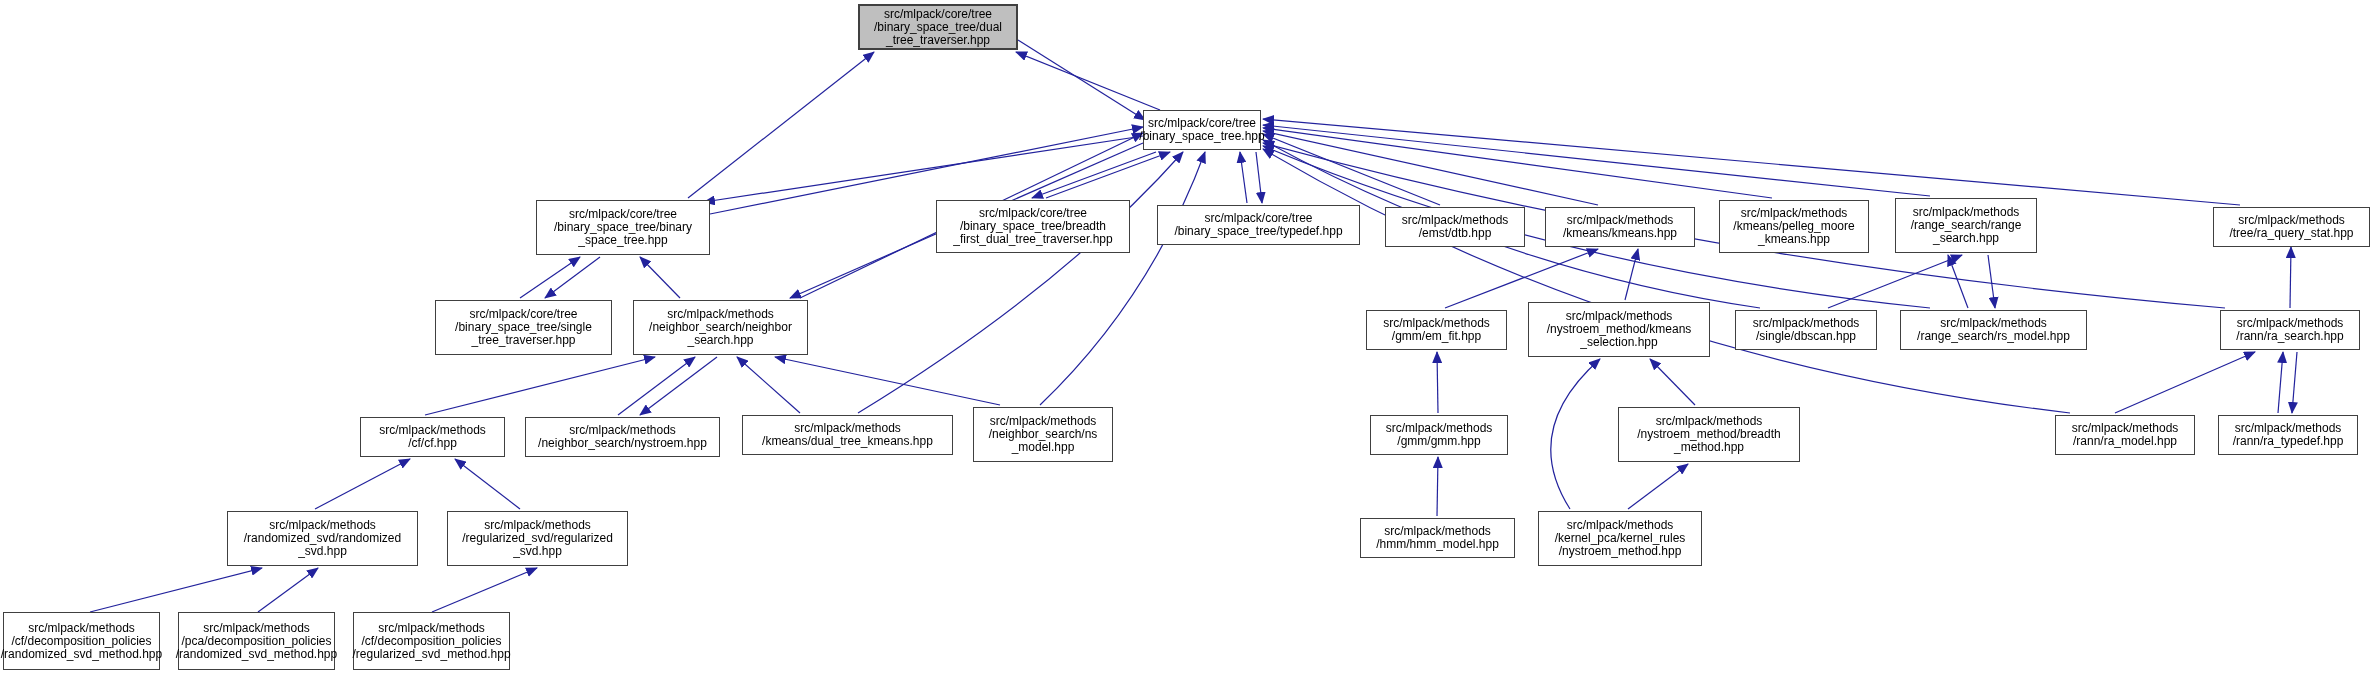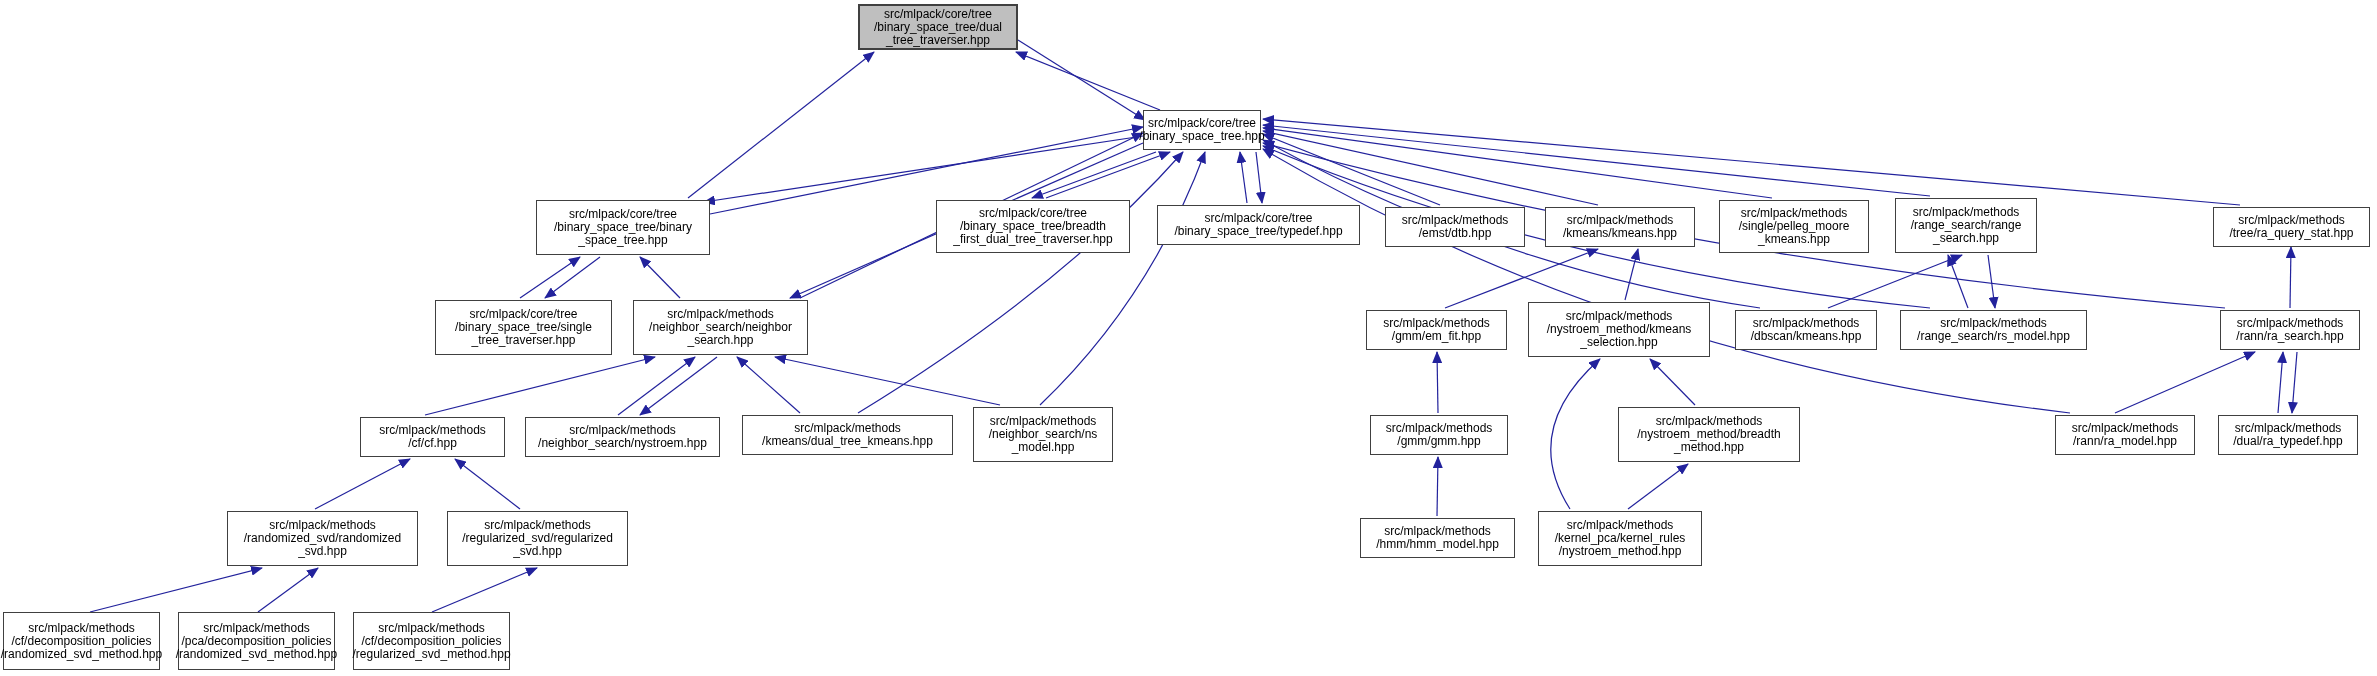--- a/index.html
+++ b/index.html
@@ -121,21 +121,21 @@
     <div class="node" style="left: 1385px; top: 207px; width: 140px; height: 40px;">
       <div class="line">src/mlpack/methods</div>
       <div class="line">/emst/dtb.hpp</div>
     </div>
     <div class="node" style="left: 1545px; top: 207px; width: 150px; height: 40px;">
       <div class="line">src/mlpack/methods</div>
       <div class="line">/kmeans/kmeans.hpp</div>
     </div>
     <div class="node" style="left: 1719px; top: 200px; width: 150px; height: 53px;">
       <div class="line">src/mlpack/methods</div>
-      <div class="line">/single/pelleg_moore</div>
+      <div class="line">/kmeans/pelleg_moore</div>
       <div class="line">_kmeans.hpp</div>
     </div>
     <div class="node" style="left: 1895px; top: 198px; width: 142px; height: 55px;">
       <div class="line">src/mlpack/methods</div>
       <div class="line">/range_search/range</div>
       <div class="line">_search.hpp</div>
     </div>
     <div class="node" style="left: 2213px; top: 207px; width: 157px; height: 40px;">
       <div class="line">src/mlpack/methods</div>
       <div class="line">/tree/ra_query_stat.hpp</div>
@@ -154,21 +154,21 @@
       <div class="line">src/mlpack/methods</div>
       <div class="line">/gmm/em_fit.hpp</div>
     </div>
     <div class="node" style="left: 1528px; top: 302px; width: 182px; height: 55px;">
       <div class="line">src/mlpack/methods</div>
       <div class="line">/nystroem_method/kmeans</div>
       <div class="line">_selection.hpp</div>
     </div>
     <div class="node" style="left: 1735px; top: 310px; width: 142px; height: 40px;">
       <div class="line">src/mlpack/methods</div>
-      <div class="line">/dbscan/kmeans.hpp</div>
+      <div class="line">/single/dbscan.hpp</div>
     </div>
     <div class="node" style="left: 1900px; top: 310px; width: 187px; height: 40px;">
       <div class="line">src/mlpack/methods</div>
       <div class="line">/range_search/rs_model.hpp</div>
     </div>
     <div class="node" style="left: 2220px; top: 310px; width: 140px; height: 40px;">
       <div class="line">src/mlpack/methods</div>
       <div class="line">/rann/ra_search.hpp</div>
     </div>
     <div class="node" style="left: 360px; top: 417px; width: 145px; height: 40px;">
@@ -196,21 +196,21 @@
       <div class="line">src/mlpack/methods</div>
       <div class="line">/nystroem_method/breadth</div>
       <div class="line">_method.hpp</div>
     </div>
     <div class="node" style="left: 2055px; top: 415px; width: 140px; height: 40px;">
       <div class="line">src/mlpack/methods</div>
       <div class="line">/rann/ra_model.hpp</div>
     </div>
     <div class="node" style="left: 2218px; top: 415px; width: 140px; height: 40px;">
       <div class="line">src/mlpack/methods</div>
-      <div class="line">/dual/ra_typedef.hpp</div>
+      <div class="line">/rann/ra_typedef.hpp</div>
     </div>
     <div class="node" style="left: 227px; top: 511px; width: 191px; height: 55px;">
       <div class="line">src/mlpack/methods</div>
       <div class="line">/randomized_svd/randomized</div>
       <div class="line">_svd.hpp</div>
     </div>
     <div class="node" style="left: 447px; top: 511px; width: 181px; height: 55px;">
       <div class="line">src/mlpack/methods</div>
       <div class="line">/regularized_svd/regularized</div>
       <div class="line">_svd.hpp</div>

